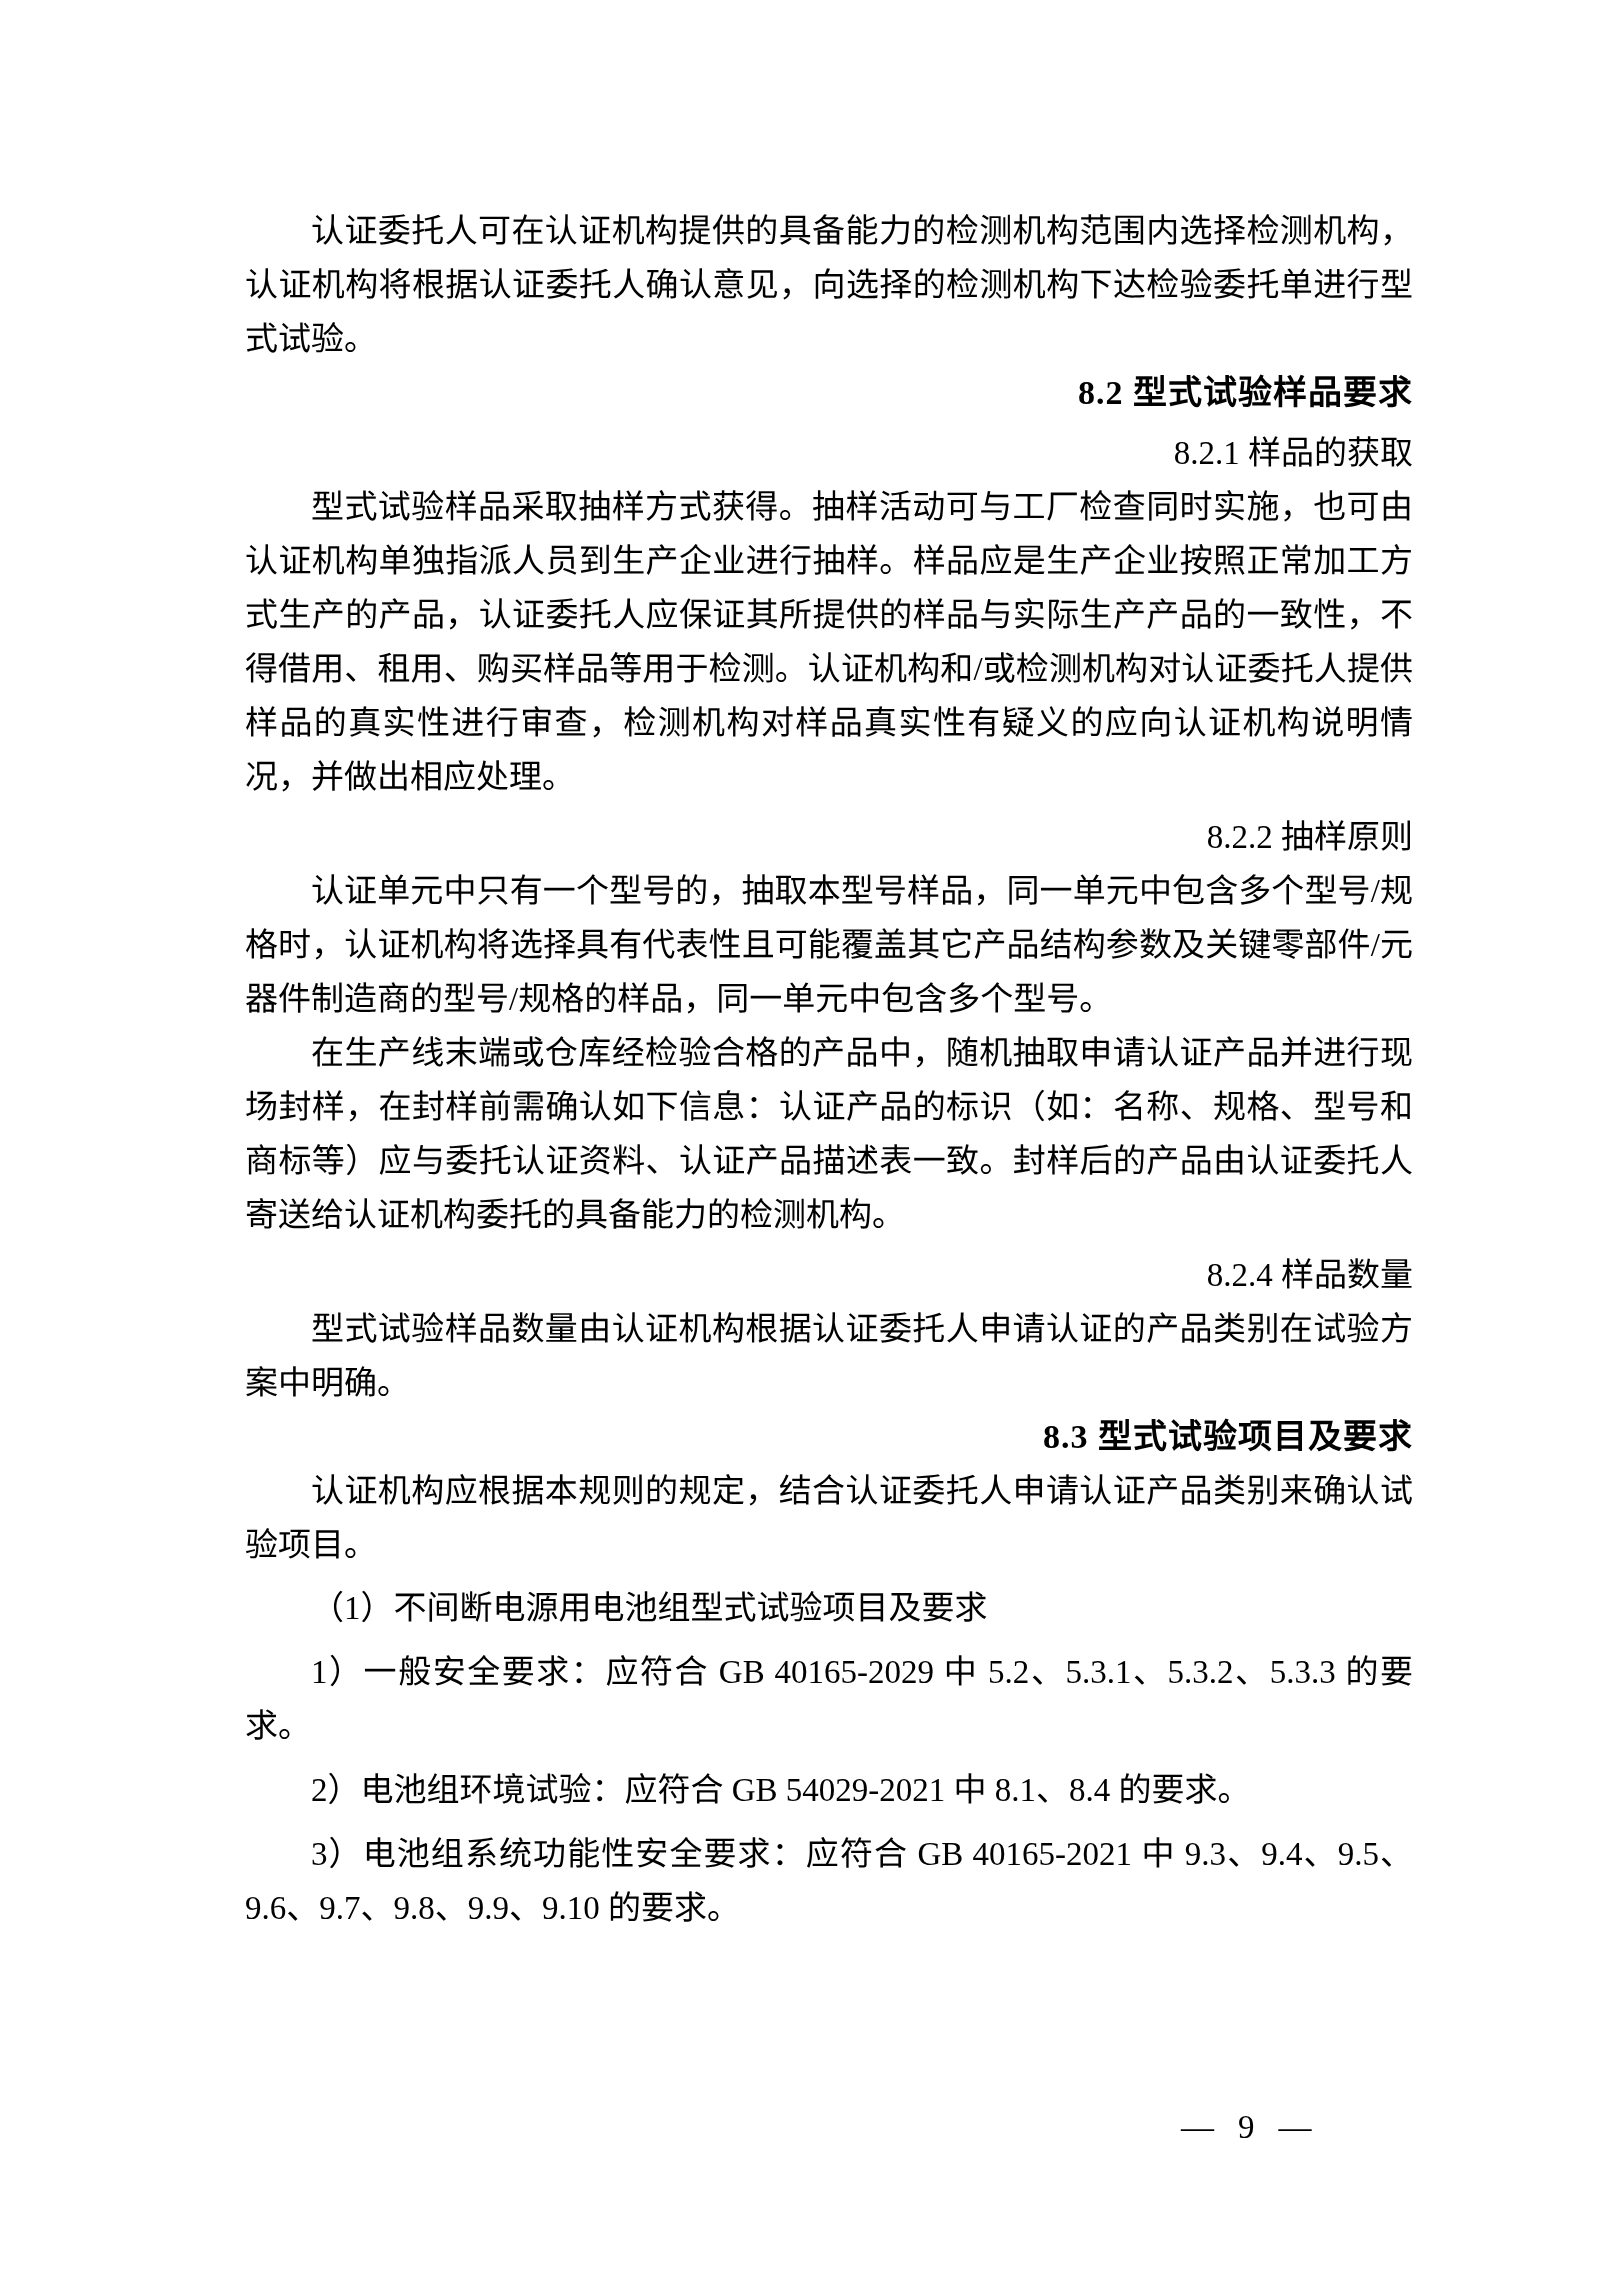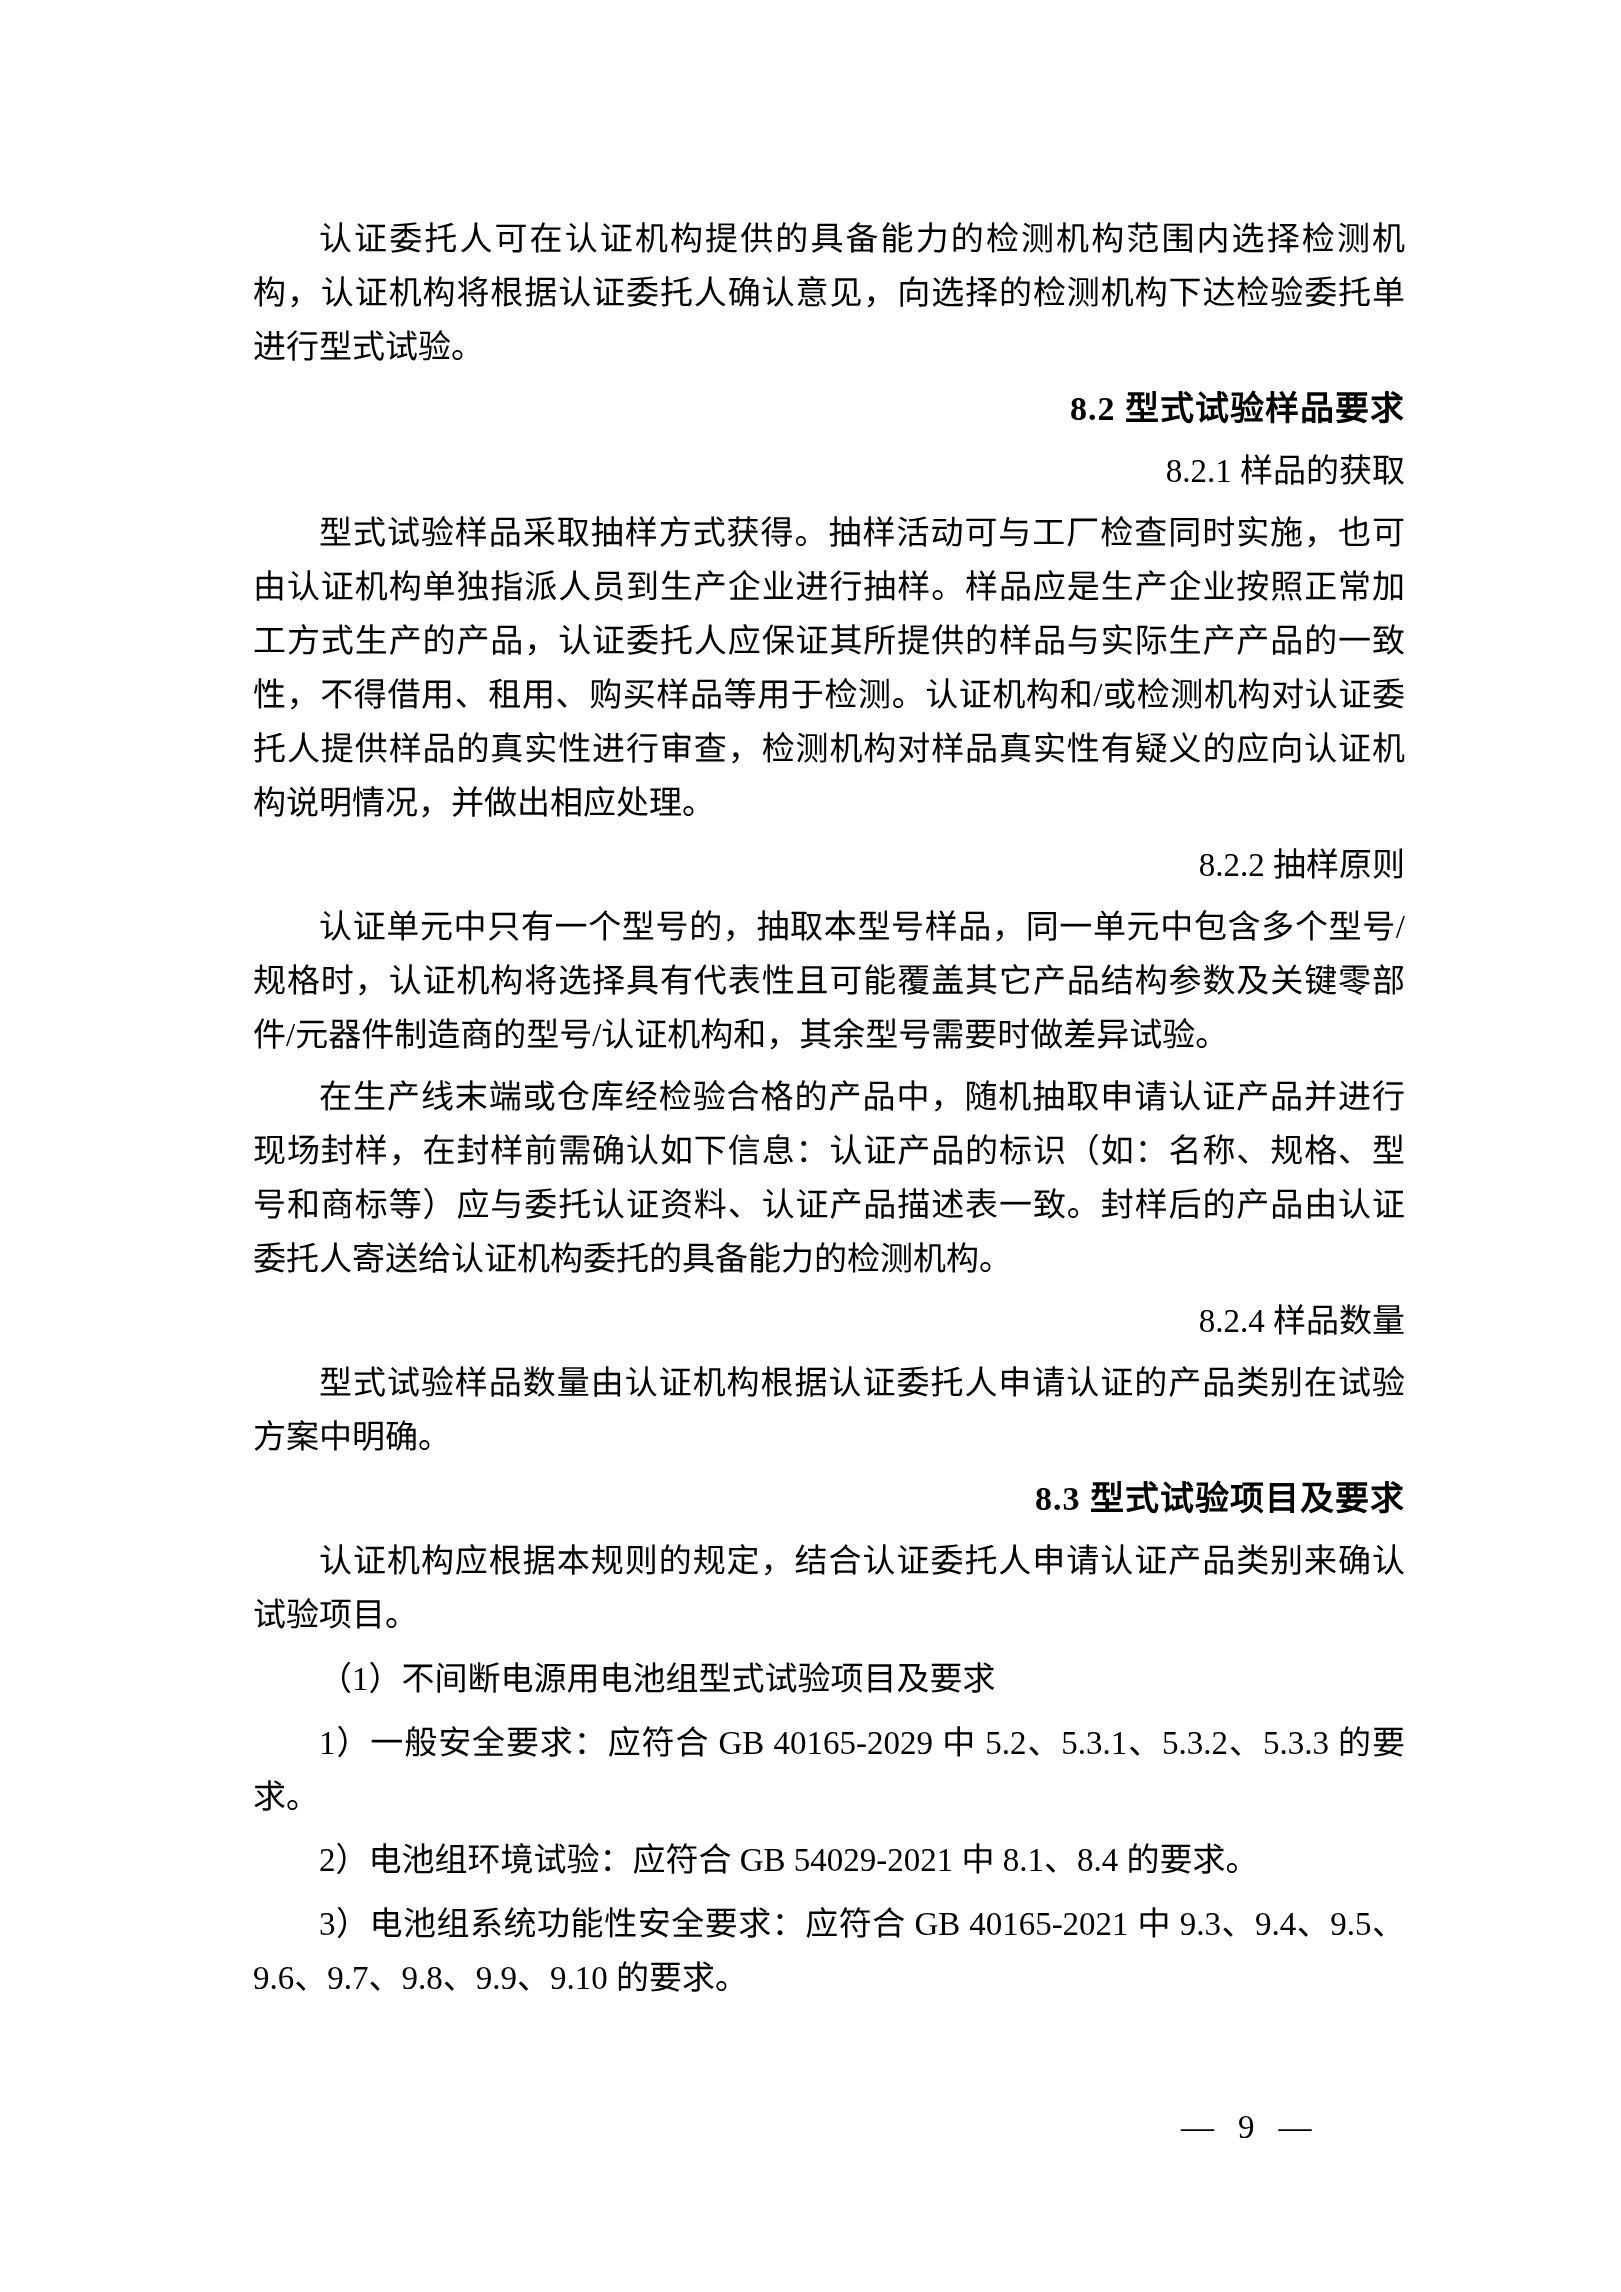--- a/index.html
+++ b/index.html
@@ -19,21 +19,21 @@
   .content {
     position: absolute;
     left: 245px;
     top: 204px;
     width: 1168px;
     font-size: 33px;
     line-height: 54px;
     text-align: justify;
   }
   .content p {
-    margin: 8px;
+    margin: 0;
     padding: 0;
   }
   .para {
     text-indent: 2em;
   }
   .sec-heading {
     margin: 33px 0 0 0;
     padding: 0;
     font-size: 34px;
     font-weight: bold;
@@ -67,21 +67,21 @@
   <div class="content">
 
     <p class="para">认证委托人可在认证机构提供的具备能力的检测机构范围内选择检测机构，认证机构将根据认证委托人确认意见，向选择的检测机构下达检验委托单进行型式试验。</p>
 
     <p class="sec-heading">8.2 型式试验样品要求</p>
 
     <p class="sub-heading">8.2.1 样品的获取</p>
     <p class="para">型式试验样品采取抽样方式获得。抽样活动可与工厂检查同时实施，也可由认证机构单独指派人员到生产企业进行抽样。样品应是生产企业按照正常加工方式生产的产品，认证委托人应保证其所提供的样品与实际生产产品的一致性，不得借用、租用、购买样品等用于检测。认证机构和/或检测机构对认证委托人提供样品的真实性进行审查，检测机构对样品真实性有疑义的应向认证机构说明情况，并做出相应处理。</p>
 
     <p class="sub-heading">8.2.2 抽样原则</p>
-    <p class="para">认证单元中只有一个型号的，抽取本型号样品，同一单元中包含多个型号/规格时，认证机构将选择具有代表性且可能覆盖其它产品结构参数及关键零部件/元器件制造商的型号/认证机构和，其余型号需要时做差异试验。</p>
+    <p class="para">认证单元中只有一个型号的，抽取本型号样品，同一单元中包含多个型号/规格时，认证机构将选择具有代表性且可能覆盖其它产品结构参数及关键零部件/元器件制造商的型号/规格的样品，同一单元中包含多个型号。</p>
 
     <p class="para">在生产线末端或仓库经检验合格的产品中，随机抽取申请认证产品并进行现场封样，在封样前需确认如下信息：认证产品的标识（如：名称、规格、型号和商标等）应与委托认证资料、认证产品描述表一致。封样后的产品由认证委托人寄送给认证机构委托的具备能力的检测机构。</p>
 
     <p class="sub-heading">8.2.4 样品数量</p>
     <p class="para">型式试验样品数量由认证机构根据认证委托人申请认证的产品类别在试验方案中明确。</p>
 
     <p class="sec-heading">8.3 型式试验项目及要求</p>
     <p class="para">认证机构应根据本规则的规定，结合认证委托人申请认证产品类别来确认试验项目。</p>
 
     <p class="item-line">（1）不间断电源用电池组型式试验项目及要求</p>

